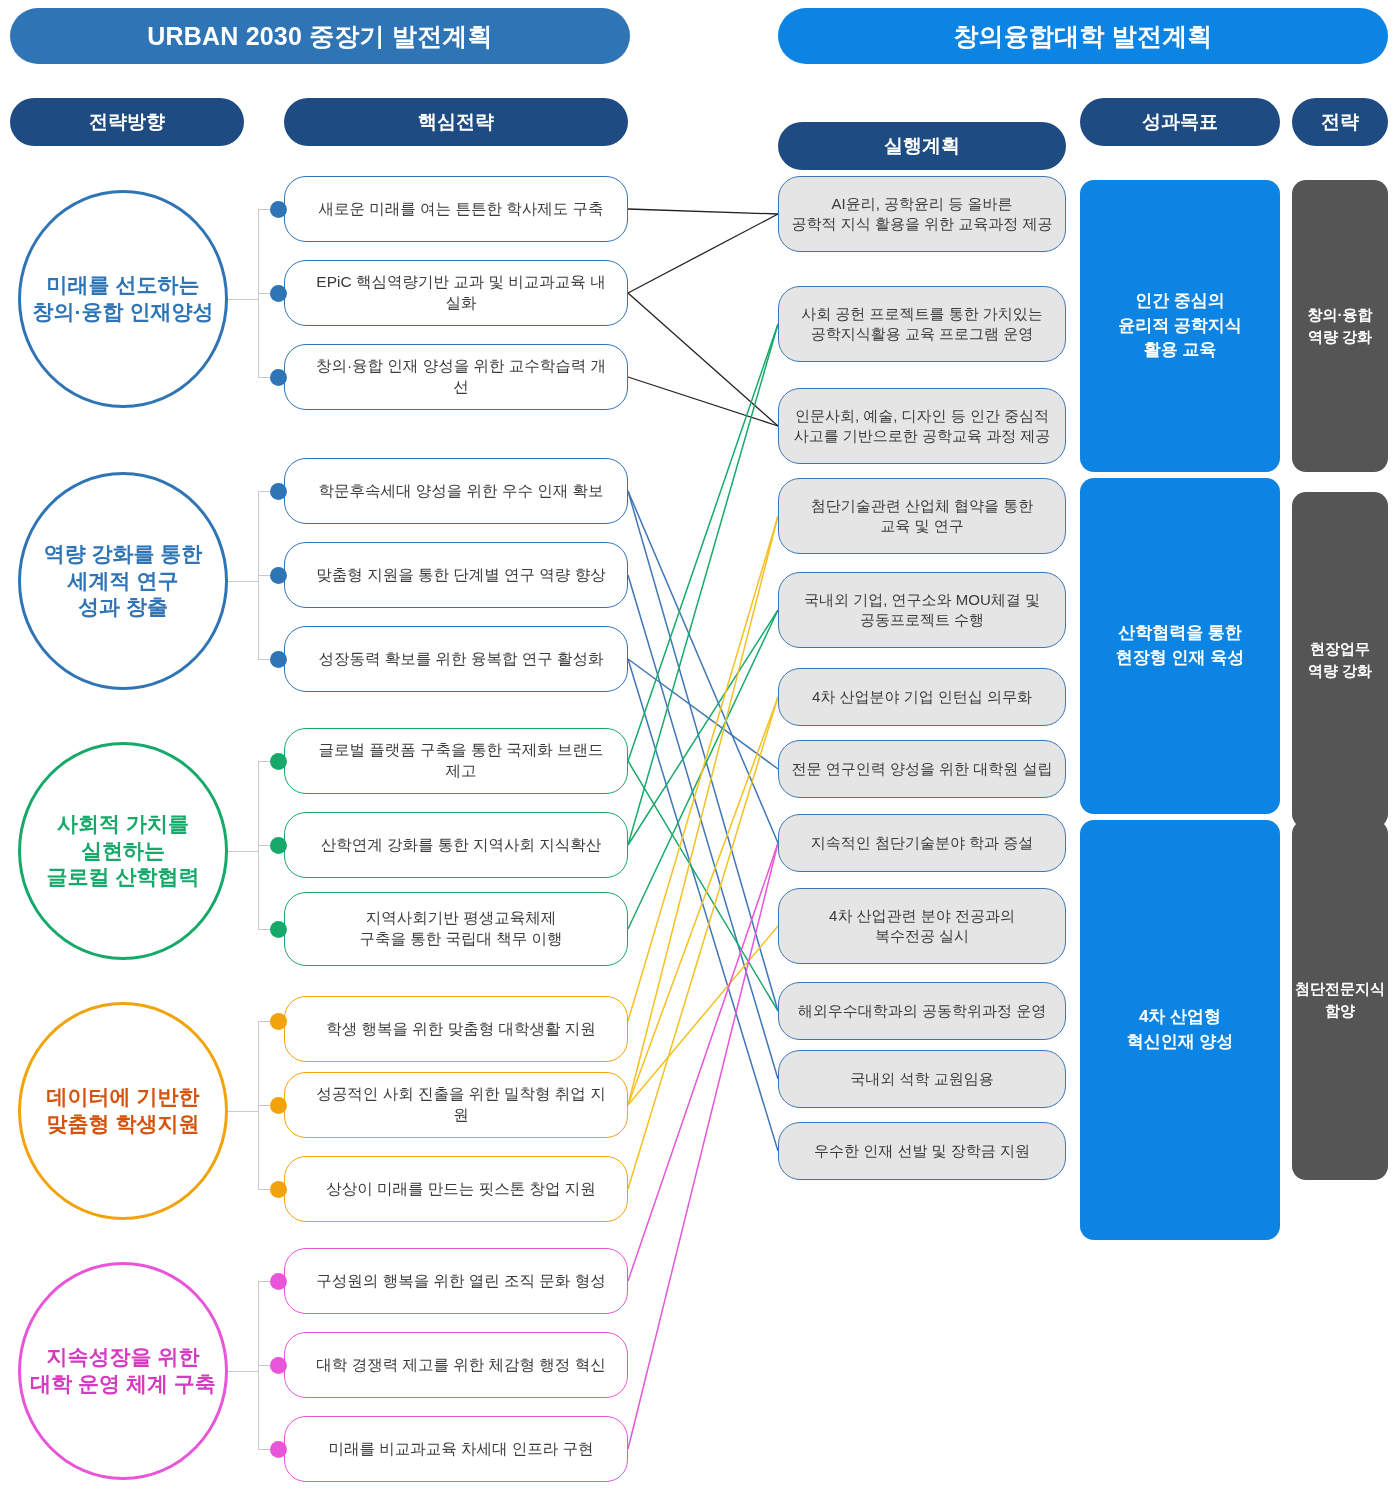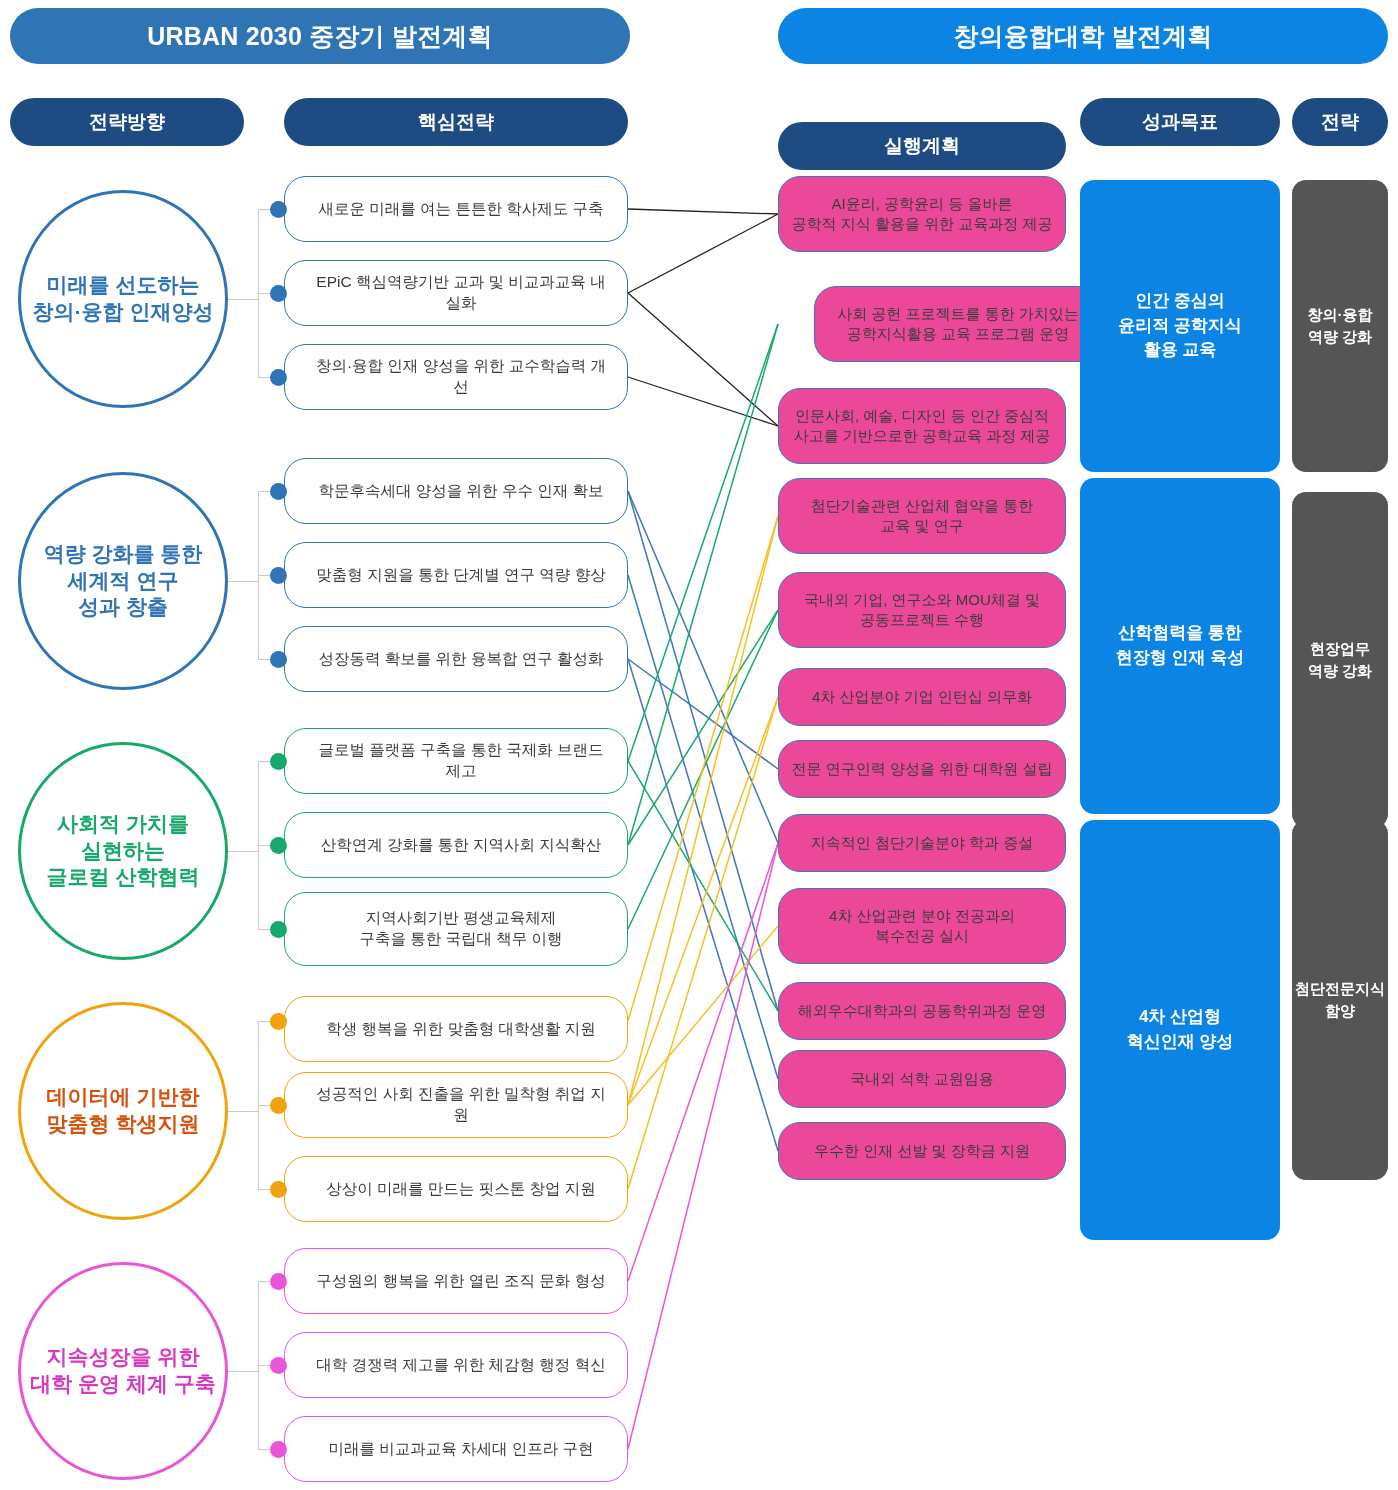--- a/index.html
+++ b/index.html
@@ -111,21 +111,21 @@
   }
 
   
   .actbox{
     position:absolute;
     left:778px;
     width:288px;
     box-sizing:border-box;
     border:1.3px solid #3f76b8;
     border-radius:22px;
-    background:#ec4899;
+    background:#e5e5e5;
     color:#3b3b3b;
     font-size:15px;
     line-height:1.35;
     display:flex;align-items:center;justify-content:center;
     text-align:center;
     padding:4px 12px;
     z-index:3;
   }
 
   
@@ -263,21 +263,21 @@
       <div class="corebox" style="top: 1248px; height: 66px; border-color: rgb(232, 85, 216);">구성원의 행복을 위한 열린 조직 문화 형성</div>
       <div class="stub" style="left: 258px; top: 1280.5px; width: 12px; height: 1px;"></div>
       <div class="bullet" style="left: 270px; top: 1272.5px; background: rgb(232, 85, 216);"></div>
       <div class="corebox" style="top: 1332px; height: 66px; border-color: rgb(232, 85, 216);">대학 경쟁력 제고를 위한 체감형 행정 혁신</div>
       <div class="stub" style="left: 258px; top: 1364.5px; width: 12px; height: 1px;"></div>
       <div class="bullet" style="left: 270px; top: 1356.5px; background: rgb(232, 85, 216);"></div>
       <div class="corebox" style="top: 1416px; height: 66px; border-color: rgb(232, 85, 216);">미래를 비교과교육 차세대 인프라 구현</div>
       <div class="stub" style="left: 258px; top: 1448.5px; width: 12px; height: 1px;"></div>
       <div class="bullet" style="left: 270px; top: 1440.5px; background: rgb(232, 85, 216);"></div>
       <div class="actbox" style="top: 176px; height: 76px;">AI윤리, 공학윤리 등 올바른<br>공학적 지식 활용을 위한 교육과정 제공</div>
-      <div class="actbox" style="top: 286px; height: 76px; margin-left: 36px;">사회 공헌 프로젝트를 통한 가치있는<br>공학지식활용 교육 프로그램 운영</div>
+      <div class="actbox" style="top: 286px; height: 76px;">사회 공헌 프로젝트를 통한 가치있는<br>공학지식활용 교육 프로그램 운영</div>
       <div class="actbox" style="top: 388px; height: 76px;">인문사회, 예술, 디자인 등 인간 중심적<br>사고를 기반으로한 공학교육 과정 제공</div>
       <div class="actbox" style="top: 478px; height: 76px;">첨단기술관련 산업체 협약을 통한<br>교육 및 연구</div>
       <div class="actbox" style="top: 572px; height: 76px;">국내외 기업, 연구소와 MOU체결 및<br>공동프로젝트 수행</div>
       <div class="actbox" style="top: 668px; height: 58px;">4차 산업분야 기업 인턴십 의무화</div>
       <div class="actbox" style="top: 740px; height: 58px;">전문 연구인력 양성을 위한 대학원 설립</div>
       <div class="actbox" style="top: 814px; height: 58px;">지속적인 첨단기술분야 학과 증설</div>
       <div class="actbox" style="top: 888px; height: 76px;">4차 산업관련 분야 전공과의<br>복수전공 실시</div>
       <div class="actbox" style="top: 982px; height: 58px;">해외우수대학과의 공동학위과정 운영</div>
       <div class="actbox" style="top: 1050px; height: 58px;">국내외 석학 교원임용</div>
       <div class="actbox" style="top: 1122px; height: 58px;">우수한 인재 선발 및 장학금 지원</div>

